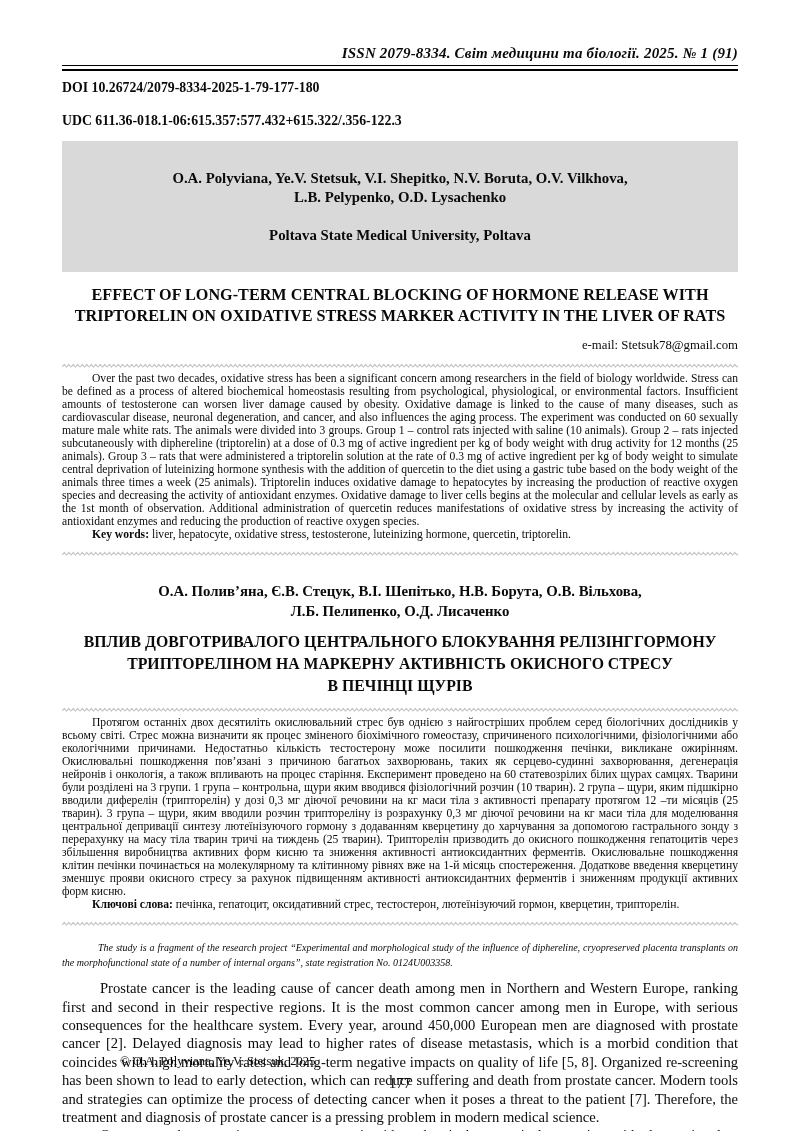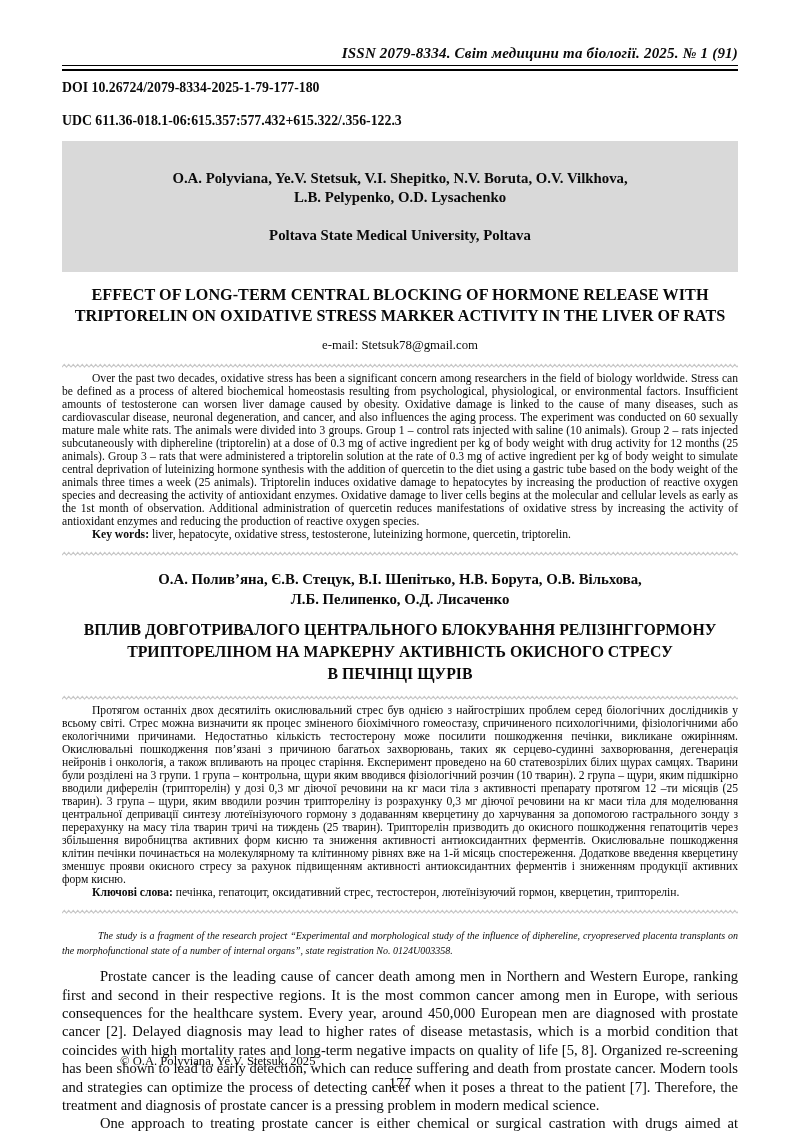--- a/index.html
+++ b/index.html
@@ -36,27 +36,27 @@
     white-space:pre-line;
   }
   .title-en {
     margin-top:13px;
     text-align:center;
     font-weight:bold;
     font-size:16.2px;
     line-height:1.3;
     white-space:pre-line;
   }
-  .email-line { margin-top:11px; text-align:center; font-size:12.8px; }
+  .email-line { margin-top:11px; text-align:right; font-size:12.8px; }
   .zigzag { display:block; margin-top:9px; }
   .abstract { margin-top:3px; font-size:11.6px; line-height:13px; text-align:justify; }
   .abstract p { margin:0; text-indent:30px; }
   .abstract .kw-label { font-weight:bold;margin-top:29px; }
   .authors-uk {
-    margin-top:13px;
+    margin-top:25px;
     text-align:center;
     font-weight:bold;
     font-size:14.8px;
     line-height:1.35;
     white-space:pre-line;
   }
   .title-uk {
     margin-top:9px;
     text-align:center;
     font-weight:bold;

